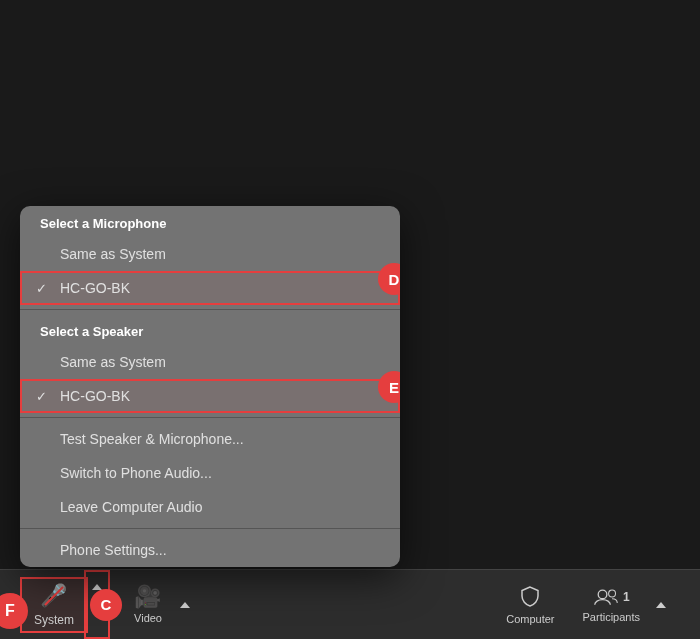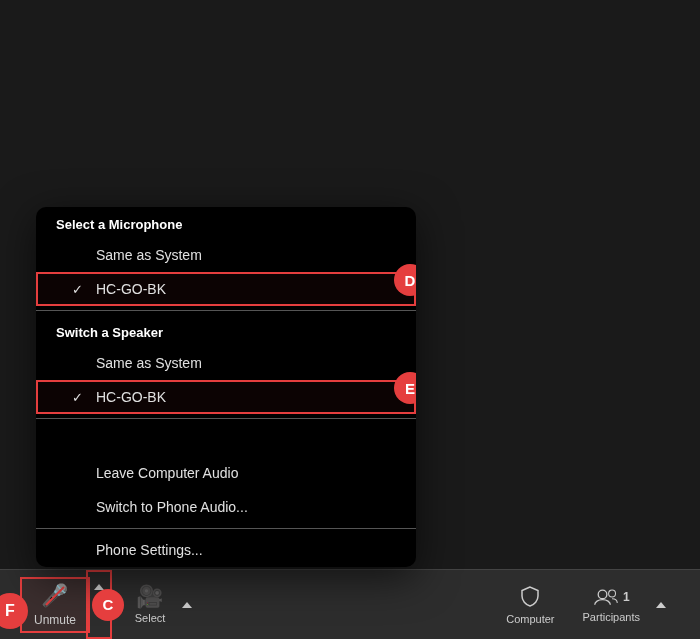--- a/index.html
+++ b/index.html
@@ -93,38 +93,38 @@
       width: 2px;
       height: 26px;
       background: #e53e3e;
       border-radius: 1px;
     }
 
     
     .dropdown-menu {
       position: absolute;
       bottom: 72px;
-      left: 36px;
+      left: 20px;
       width: 380px;
-      background: #000000;
+      background: #737373;
       border-radius: 10px;
       overflow: hidden;
       box-shadow: 0 10px 40px rgba(0,0,0,0.6);
       z-index: 100;
     }
 
     .menu-section-header {
       padding: 10px 20px 6px 20px;
       font-size: 13px;
       font-weight: 700;
       color: #ffffff;
     }
 
     .menu-item {
-      padding: 9px 36px;
+      padding: 9px 16px;
       font-size: 14px;
       color: #e0e0e0;
       cursor: pointer;
       display: flex;
       align-items: center;
       gap: 8px;
     }
 
     .menu-item.selected {
       outline: 2px solid #e53e3e;
@@ -224,78 +224,79 @@
   </div>
 
   <div class="menu-item selected" style="position:relative;">
     <span class="checkmark">✓</span>
     <span>HC-GO-BK</span>
     <div class="badge-circle">D</div>
   </div>
 
   <div class="menu-divider"></div>
 
-  <div class="menu-section-header">Switch a Speaker</div>
+  <div class="menu-section-header">Select a Speaker</div>
 
   <div class="menu-item">
     <span class="checkmark">&nbsp;</span>
     <span>Same as System</span>
   </div>
 
   <div class="menu-item selected" style="position:relative;">
     <span class="checkmark">✓</span>
     <span>HC-GO-BK</span>
     <div class="badge-circle">E</div>
   </div>
 
   <div class="menu-divider"></div>
 
   <div class="menu-item">
     <span class="checkmark">&nbsp;</span>
+    <span>Test Speaker &amp; Microphone...</span>
+  </div>
+
+  <div class="menu-item">
+    <span class="checkmark">&nbsp;</span>
+    <span>Switch to Phone Audio...</span>
   </div>
 
   <div class="menu-item">
     <span class="checkmark">&nbsp;</span>
     <span>Leave Computer Audio</span>
-  </div>
-
-  <div class="menu-item">
-    <span class="checkmark">&nbsp;</span>
-    <span>Switch to Phone Audio...</span>
   </div>
 
   <div class="menu-bottom-divider"></div>
 
   <div class="menu-item">
     <span class="checkmark">&nbsp;</span>
     <span>Phone Settings...</span>
   </div>
 </div>
 
 <div class="toolbar">
 
   <div class="badge-F">F</div>
 
   <div class="unmute-btn" style="position:relative;">
     <div class="mic-icon">
       🎤
       <div class="mic-slash"></div>
     </div>
-    <span class="label">Unmute</span>
+    <span class="label">System</span>
   </div>
 
   <div class="toolbar-arrow" style="outline:2px solid #e53e3e; outline-offset:-2px; position:relative; padding:0 8px; height:100%; display:flex; flex-direction:column; justify-content:flex-start; padding-top:14px;">
     <div class="arrow-up"></div>
 
     <div style="width:32px;height:32px;border-radius:50%;background:#e53e3e;color:white;font-size:15px;font-weight:700;display:flex;align-items:center;justify-content:center;position:absolute;right:-12px;top:50%;transform:translateY(-50%);z-index:200;">C</div>
   </div>
 
   <div class="toolbar-item">
     <span class="icon-wrap">🎥</span>
-    <span class="label">Select</span>
+    <span class="label">Video</span>
   </div>
 
   <div class="toolbar-arrow">
     <div class="arrow-up"></div>
   </div>
 
   <div class="spacer"></div>
 
   <div class="toolbar-item">
     <svg class="security-icon" viewBox="0 0 24 24" fill="none" xmlns="http://www.w3.org/2000/svg">

